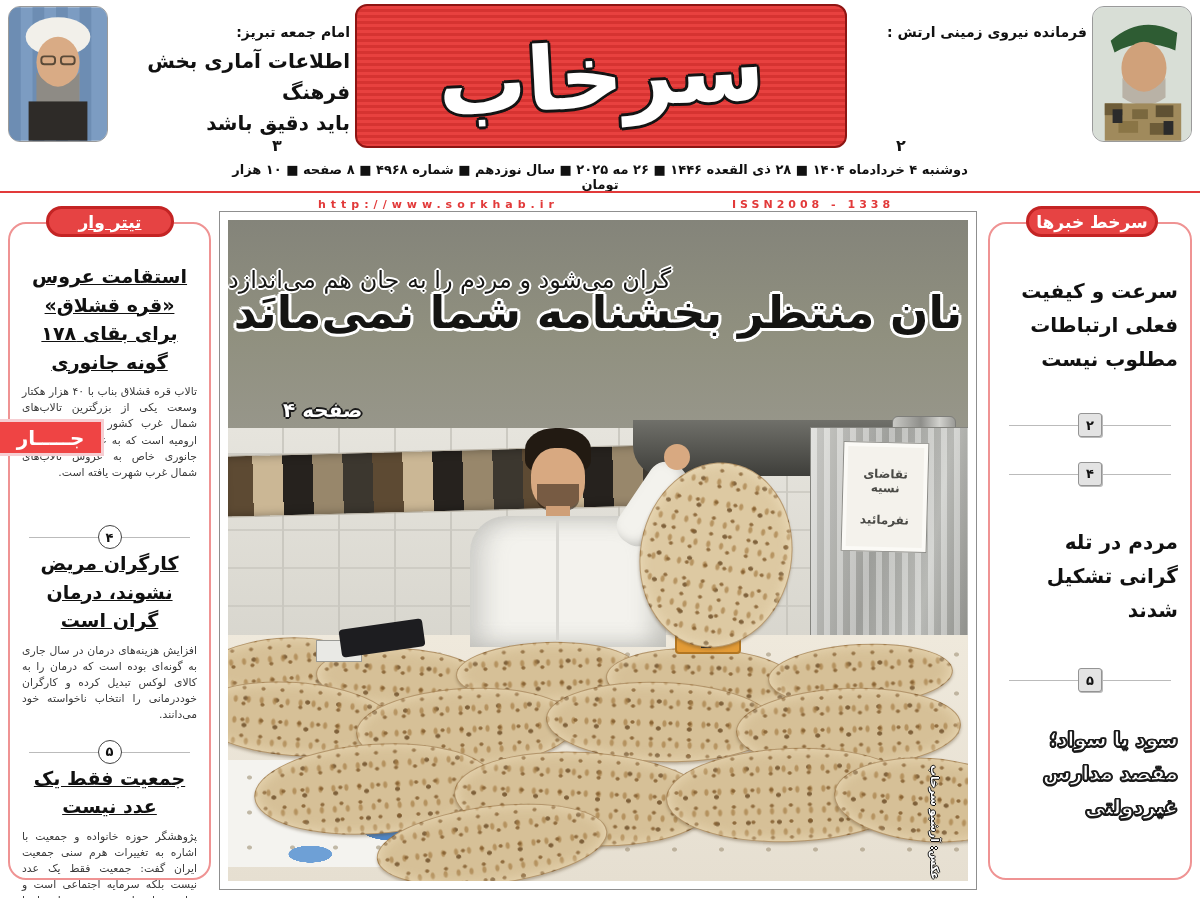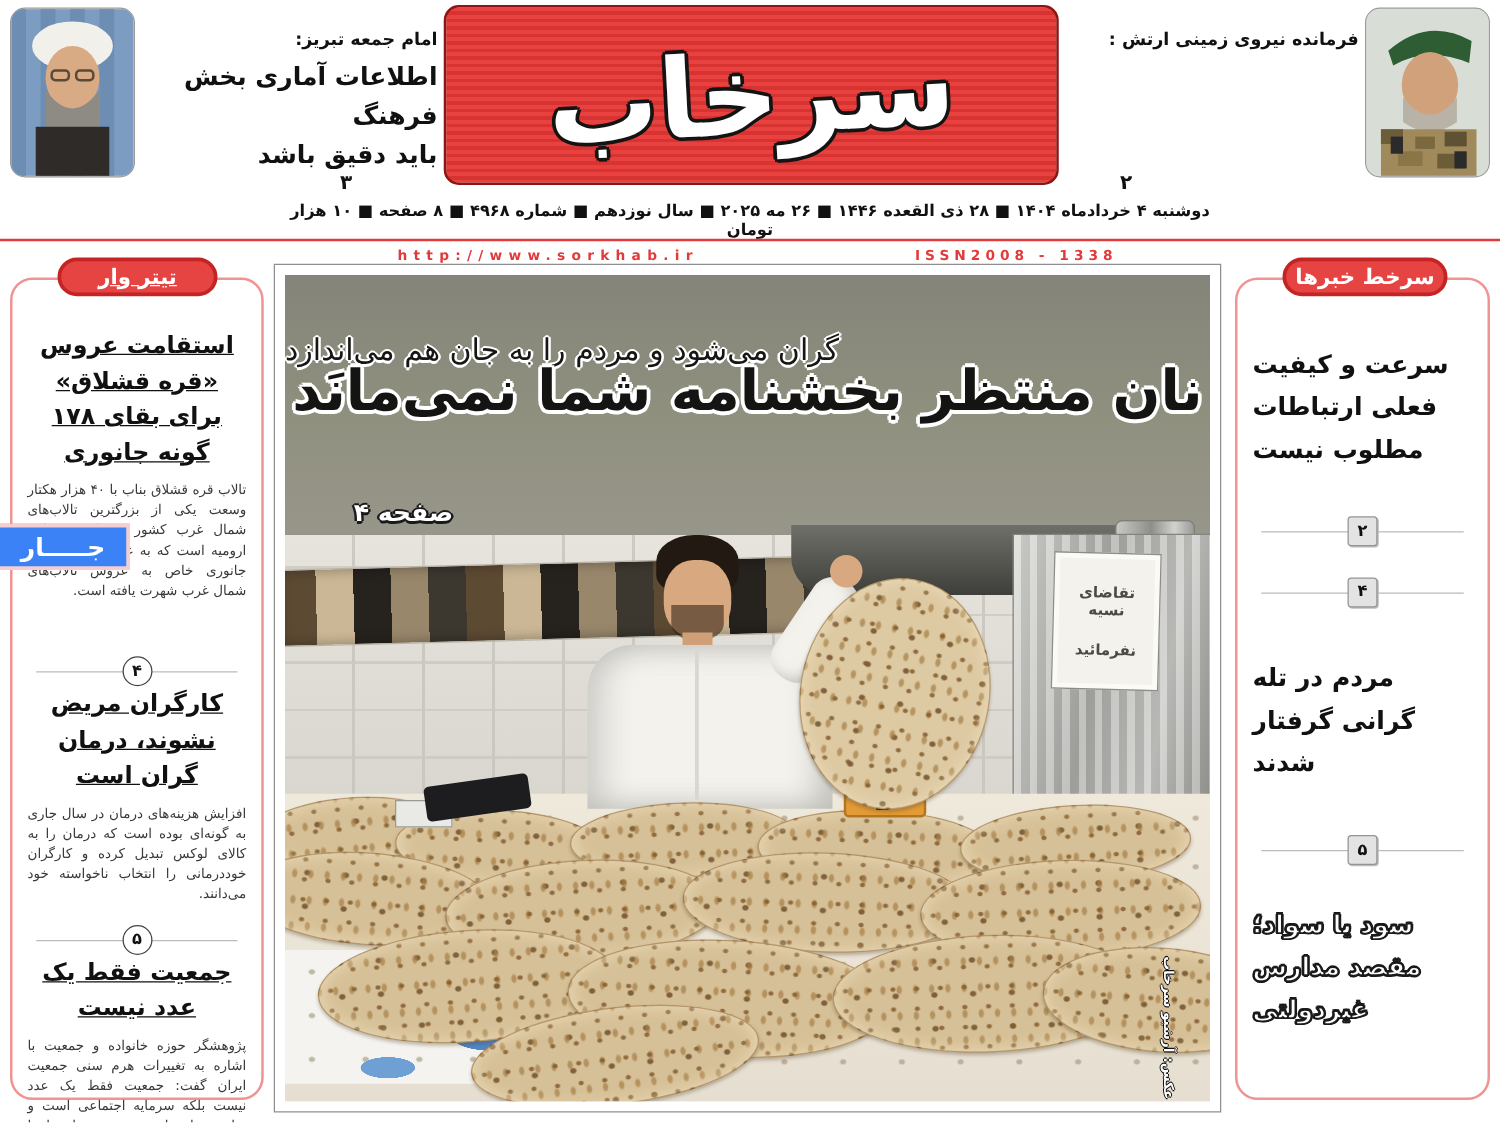--- a/index.html
+++ b/index.html
@@ -47,24 +47,24 @@
   .sb-headline { text-align:center; font-weight:bold; color:#111; font-size:19px; line-height:1.5;text-decoration:underline; }
   .sb-body { margin-top:8px; font-size:10.8px; line-height:1.5; color:#3a3a3a; text-align:justify; text-align-last:right; }
 
   .divider { position:relative; height:26px; }
   .divider .line { position:absolute; left:4%; right:4%; top:50%; border-top:1px solid #bbb; }
   .divider .badge { position:absolute; left:50%; top:50%; transform:translate(-50%,-50%);
     width:24px; height:24px; background:#fff; border:1.5px solid #444; border-radius:50%;
     font-size:13px; font-weight:bold; color:#111; display:flex; align-items:center; justify-content:center; z-index:2; }
   .divider .badge.sq { border-radius:3px; background:#e3e3e3; border:1px solid #949494; box-shadow:1px 1px 0 #bbb; }
 
-  .jar { position:absolute; left:0; top:419px; width:104px; height:37px; background:#3b82f6; border:3px solid #f6ced2; border-left:none;
+  .jar { position:absolute; left:0; top:419px; width:104px; height:37px; background:#ef4444; border:3px solid #f6ced2; border-left:none;
     color:#fff; font-size:20px; font-weight:bold; display:flex; align-items:center; justify-content:center; z-index:4; }
 
-  .rc-item { text-align:left; font-weight:bold; font-size:20px; line-height:1.7; color:#111; }
+  .rc-item { text-align:right; font-weight:bold; font-size:20px; line-height:1.7; color:#111; }
   .rc-outline { color:#fff; -webkit-text-stroke:1.2px #1a1a1a;
     text-shadow:-1.5px 0 #1a1a1a,1.5px 0 #1a1a1a,0 -1.5px #1a1a1a,0 1.5px #1a1a1a,-1px -1px #1a1a1a,1px 1px #1a1a1a,-1px 1px #1a1a1a,1px -1px #1a1a1a; }
 
   
   .photo-frame { position:absolute; left:219px; top:211px; width:758px; height:679px; border:1px solid #8f8f8f; background:#fff; padding:8px; }
   .photo { position:relative; width:100%; height:100%; overflow:hidden; background:#cfcdc4; }
 
   .p-top { position:absolute; left:0; top:0; right:0; height:208px; background:linear-gradient(180deg,#84847a 0%,#90907f 55%,#97968a 100%); }
   .kicker { position:absolute; left:0; right:0; top:26px; text-align:left; font-size:24px; font-weight:normal; color:#161614;
     text-shadow:-2px 0 #fff,2px 0 #fff,0 -2px #fff,0 2px #fff,-1px -1px #fff,1px 1px #fff,-1px 1px #fff,1px -1px #fff;margin-top:20px; }
@@ -227,21 +227,21 @@
     <div class="col-inner">
       <div class="rc-item mt28">سرعت و کیفیت فعلی ارتباطات مطلوب نیست</div>
       <div class="divider mt48">
         <span class="line"></span>
         <span class="badge sq">۲</span>
       </div>
       <div class="divider mt46">
         <span class="line"></span>
         <span class="badge sq">۴</span>
       </div>
-      <div class="rc-item mt50">مردم در تله گرانی گرفتار شدند</div>
+      <div class="rc-item mt50">مردم در تله گرانی تشکیل شدند</div>
       <div class="divider mt52">
         <span class="line"></span>
         <span class="badge sq">۵</span>
       </div>
       <div class="rc-item rc-outline mt40">سود یا سواد؛ مقصد مدارس غیردولتی</div>
       <div class="divider mt52">
         
         
       </div>
     </div>

